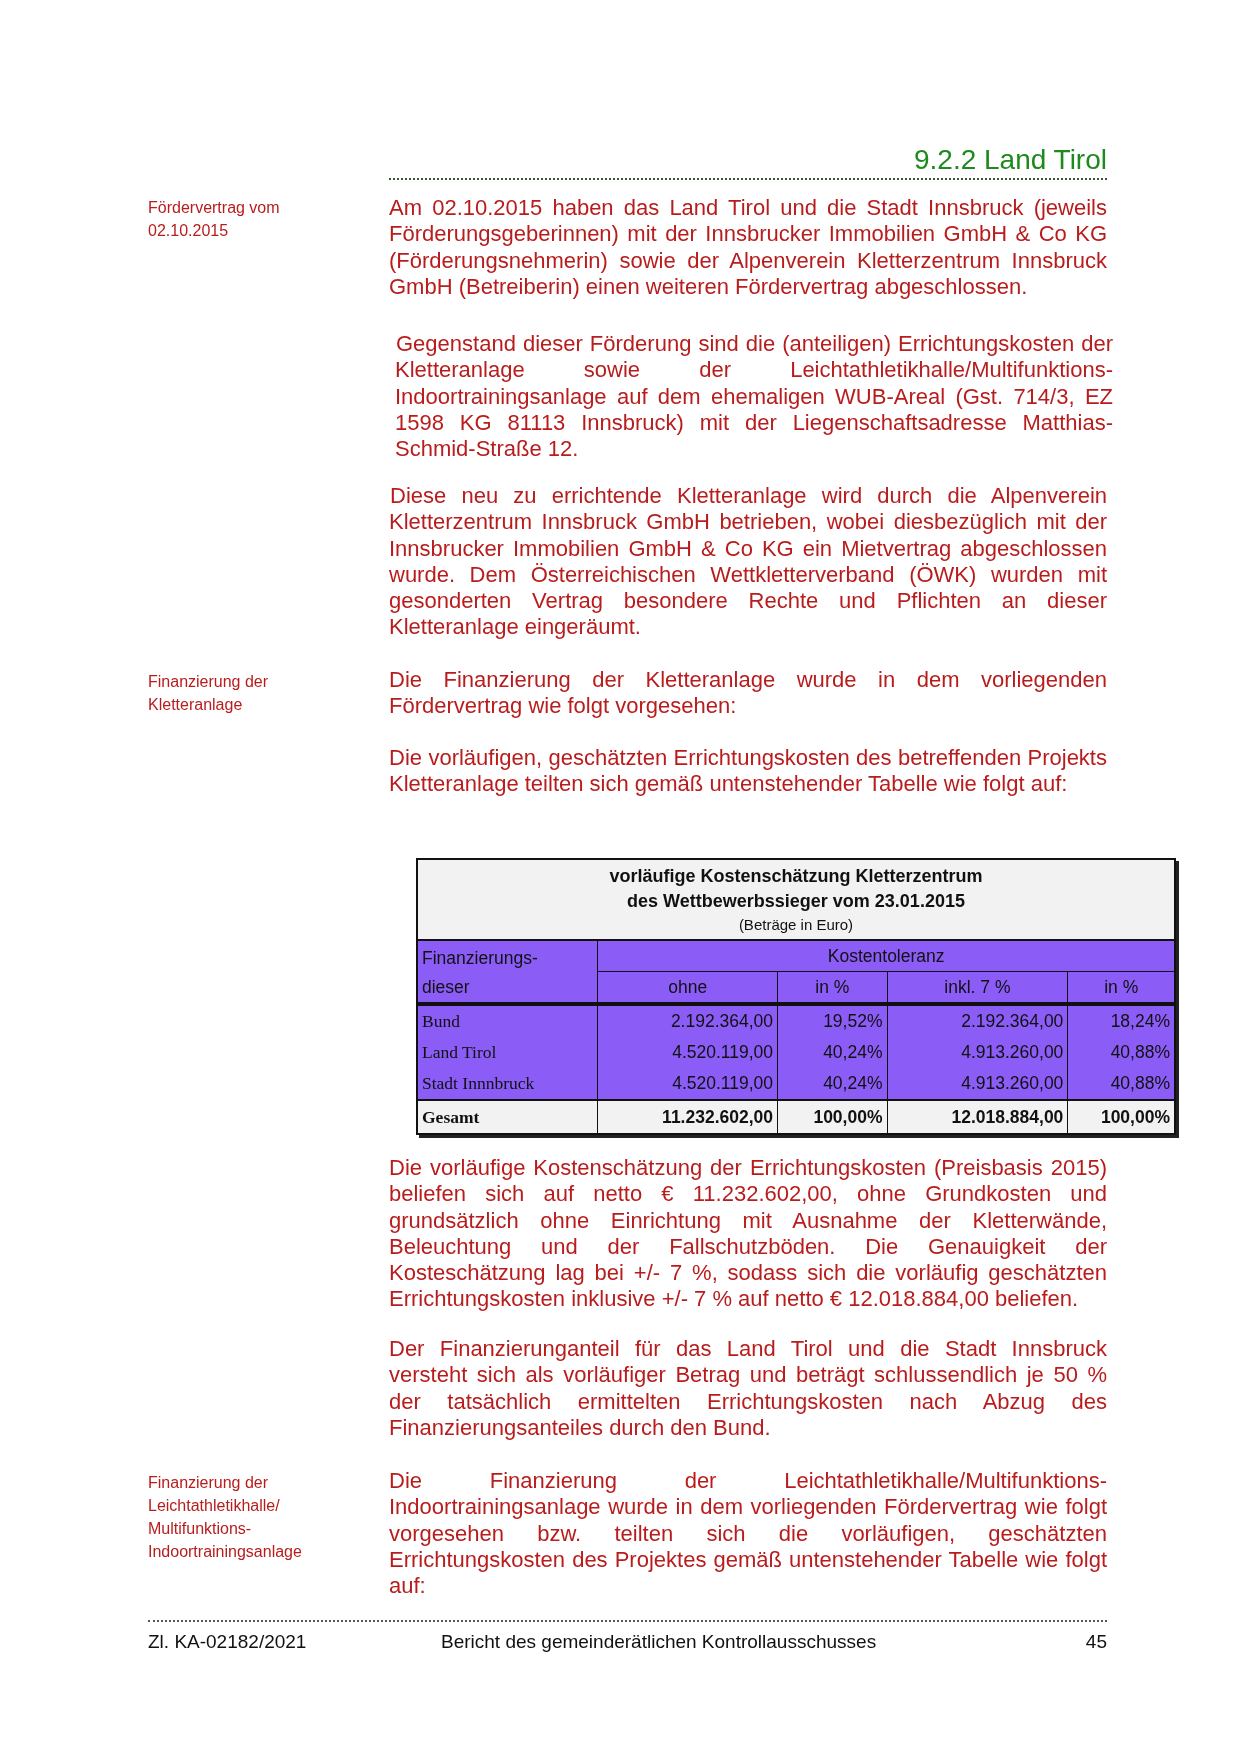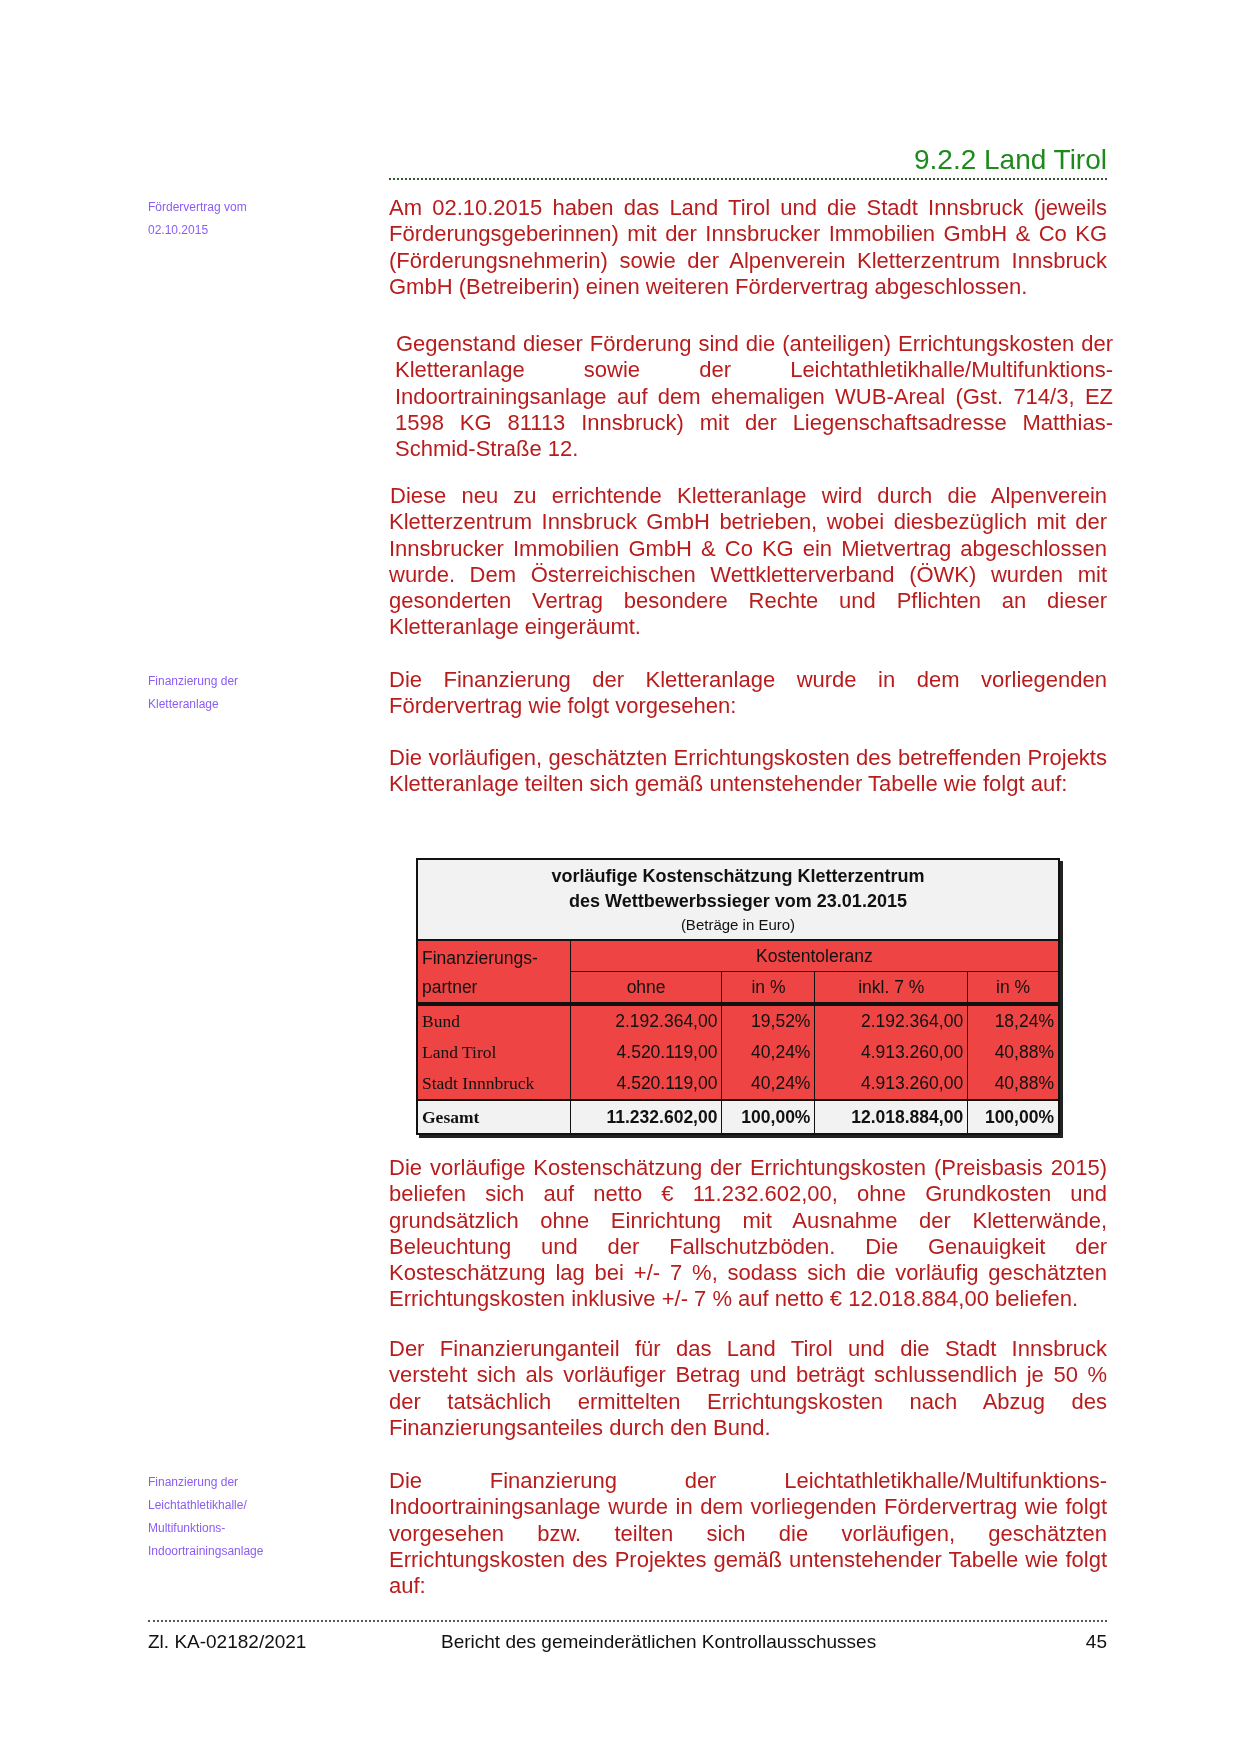--- a/index.html
+++ b/index.html
@@ -34,45 +34,45 @@
       position: absolute;
       left: 0;
       right: 0;
       top: 30px;
       border-top: 2px dotted #2e5e2e;
     }
     .margin-note {
       position: absolute;
       left: 148px;
       width: 210px;
-      font-size: 12px;
+      font-size: 16px;
       line-height: 23px;
-      color: #8b5cf6;
+      color: #b91c1c;
     }
     .para {
       position: absolute;
       left: 389px;
       width: 718px;
       font-size: 22px;
       line-height: 26.3px;
       text-align: justify;
       color: #b91c1c;
     }
     .para.indent1 { text-indent: 1px; }
 
     
     .cost-table {
       position: absolute;
       left: 416px;
       top: 858px;
-      width: 644px;
+      width: 760px;
       border-collapse: collapse;
       font-size: 17.5px;
       color: #111;
-      background: #ef4444;
+      background: #8b5cf6;
       border: 2.5px solid #111;
       box-shadow: 3px 3px 0 #222;
     }
     .cost-table td {
       padding: 0 4px;
       height: 30px;
       border-left: 1.5px solid #111;
       white-space: nowrap;
     }
     .cost-table .title-cell {
@@ -183,21 +183,21 @@
       <tr>
     <td class="title-cell" colspan="5">
       <span class="title-line">vorläufige Kostenschätzung Kletterzentrum</span>
       <span class="title-line">des Wettbewerbssieger vom 23.01.2015</span>
       <span class="title-sub">(Beträge in Euro)</span>
     </td>
   </tr>
   <tr class="hdr1">
     <td class="hdr-partner" rowspan="2" style="border-bottom:4px solid #111;">
       <div>Finanzierungs-</div>
-      <div>partner</div>
+      <div>dieser</div>
     </td>
     <td class="hdr-group" colspan="4">Kostentoleranz</td>
   </tr>
   <tr class="hdr2">
     <td class="hdr-col">ohne</td>
     <td class="hdr-col">in %</td>
     <td class="hdr-col">inkl. 7 %</td>
     <td class="hdr-col">in %</td>
   </tr>
   <tr class="body-row">

